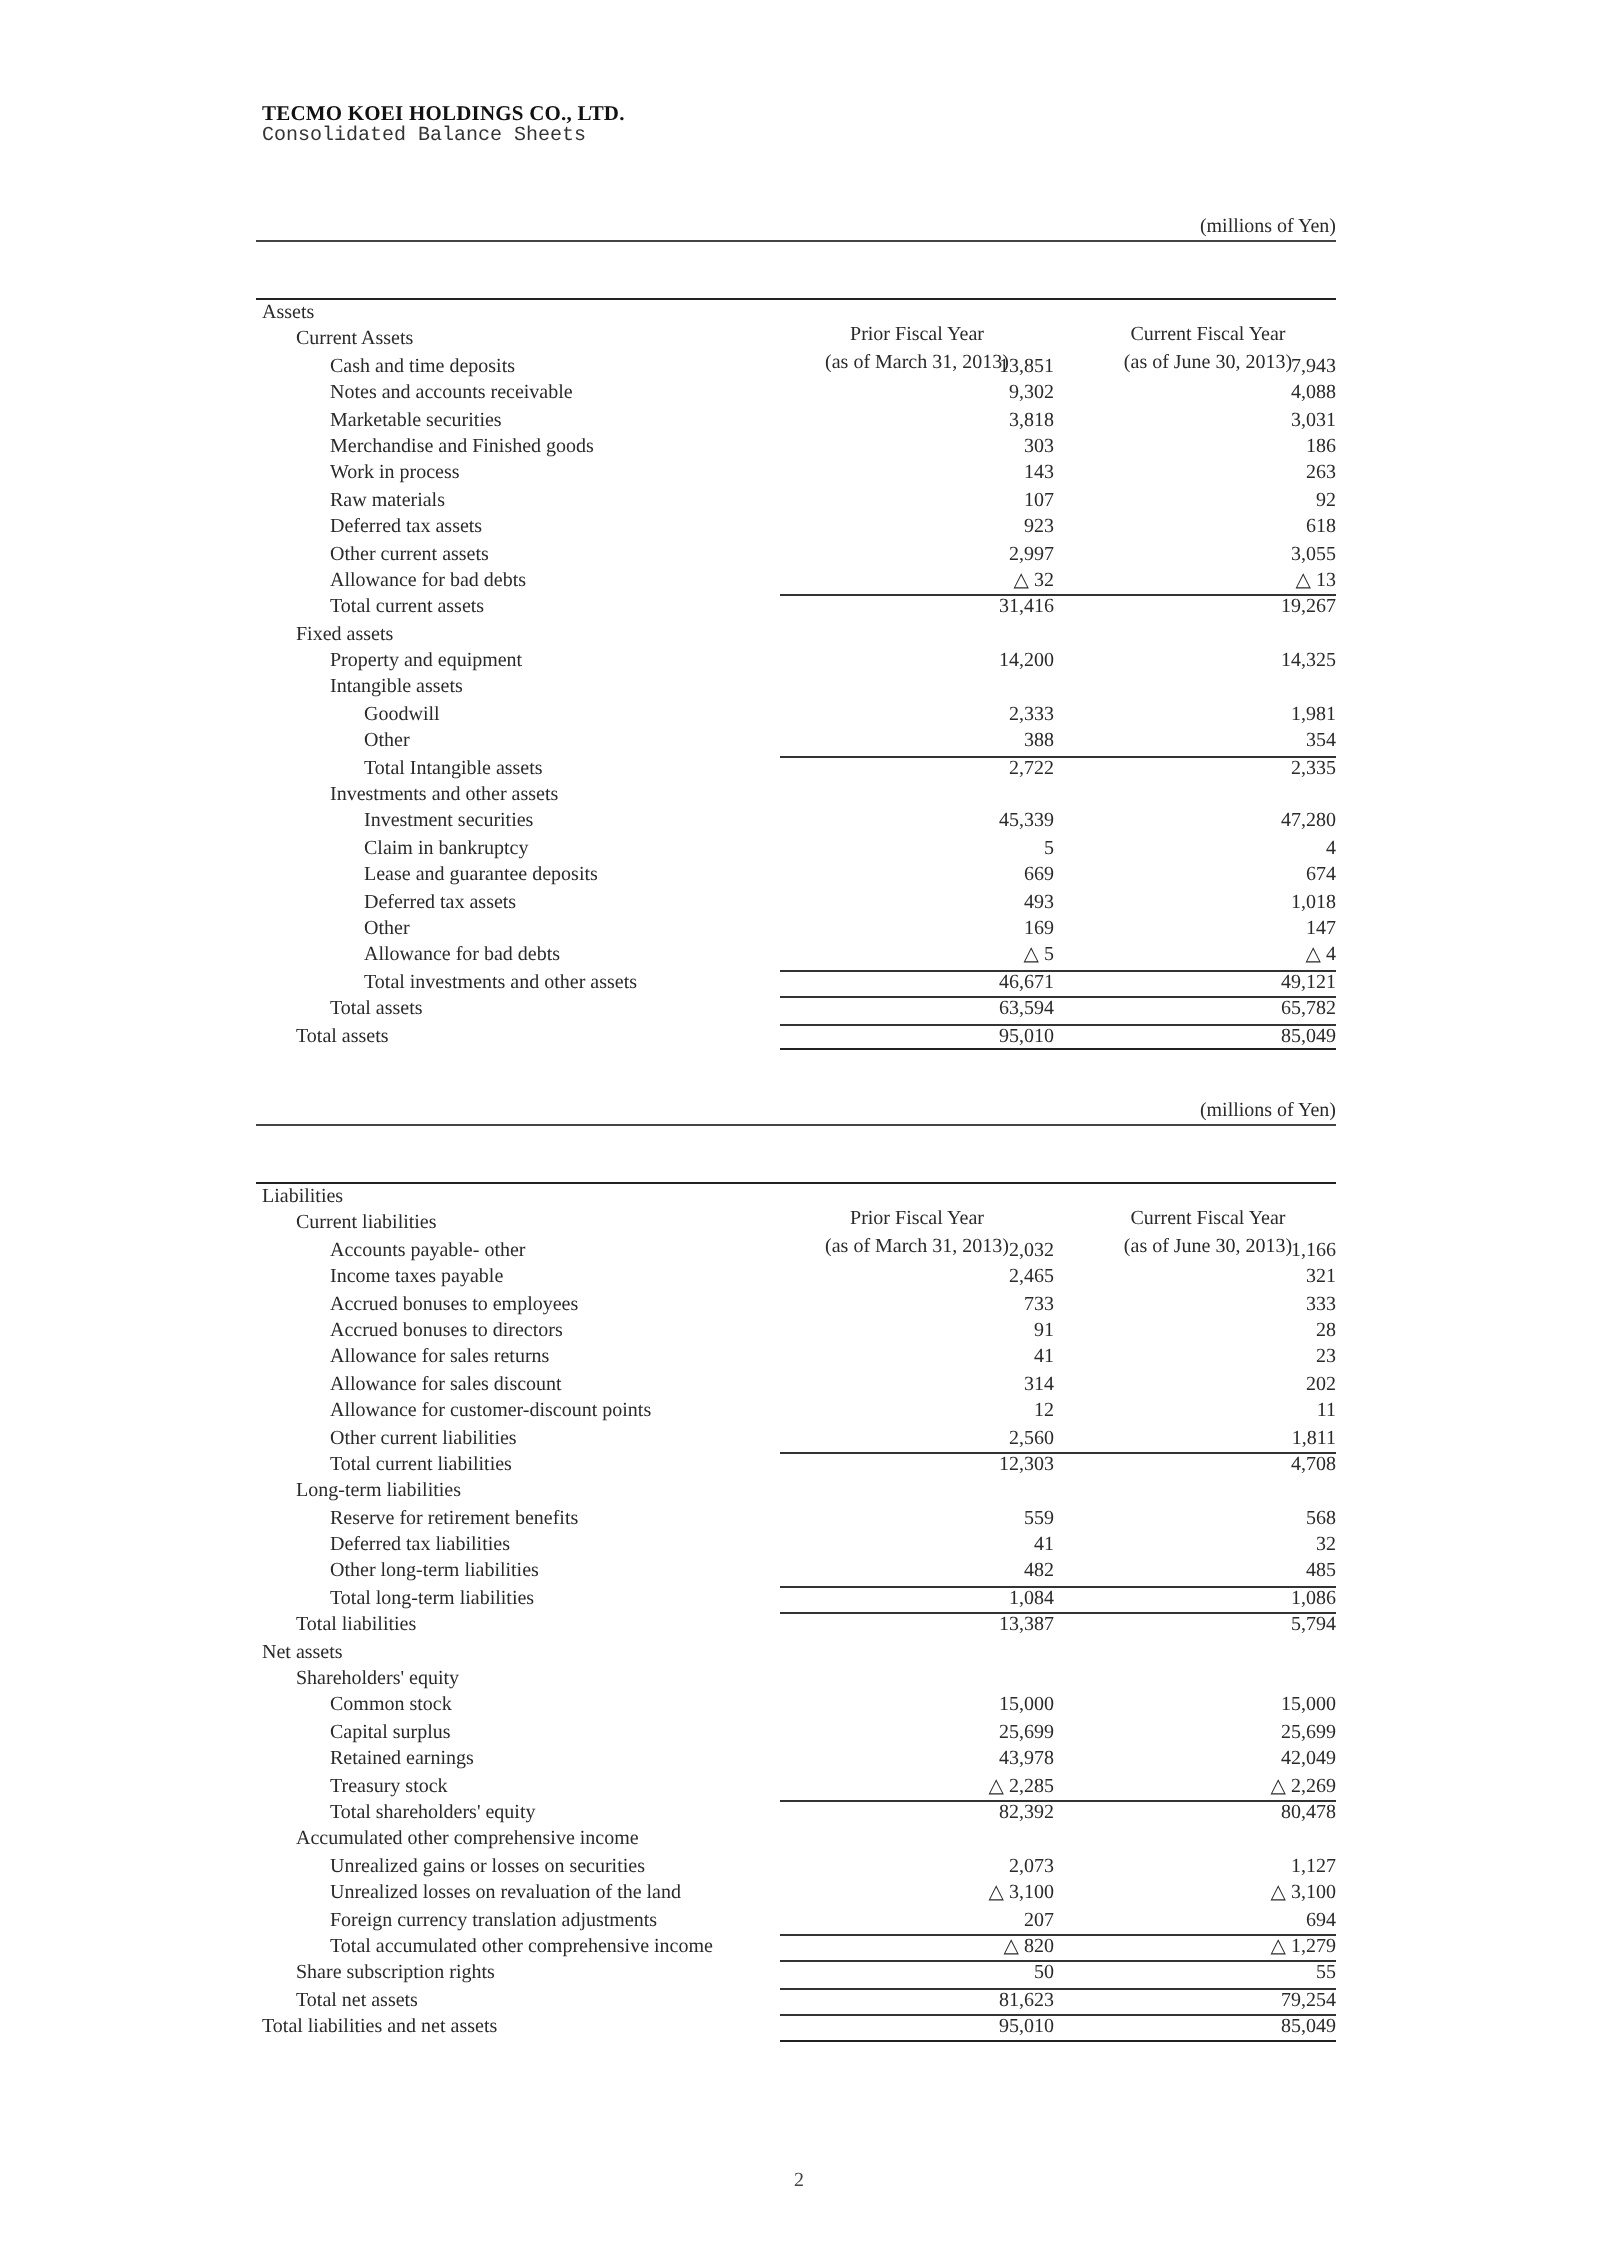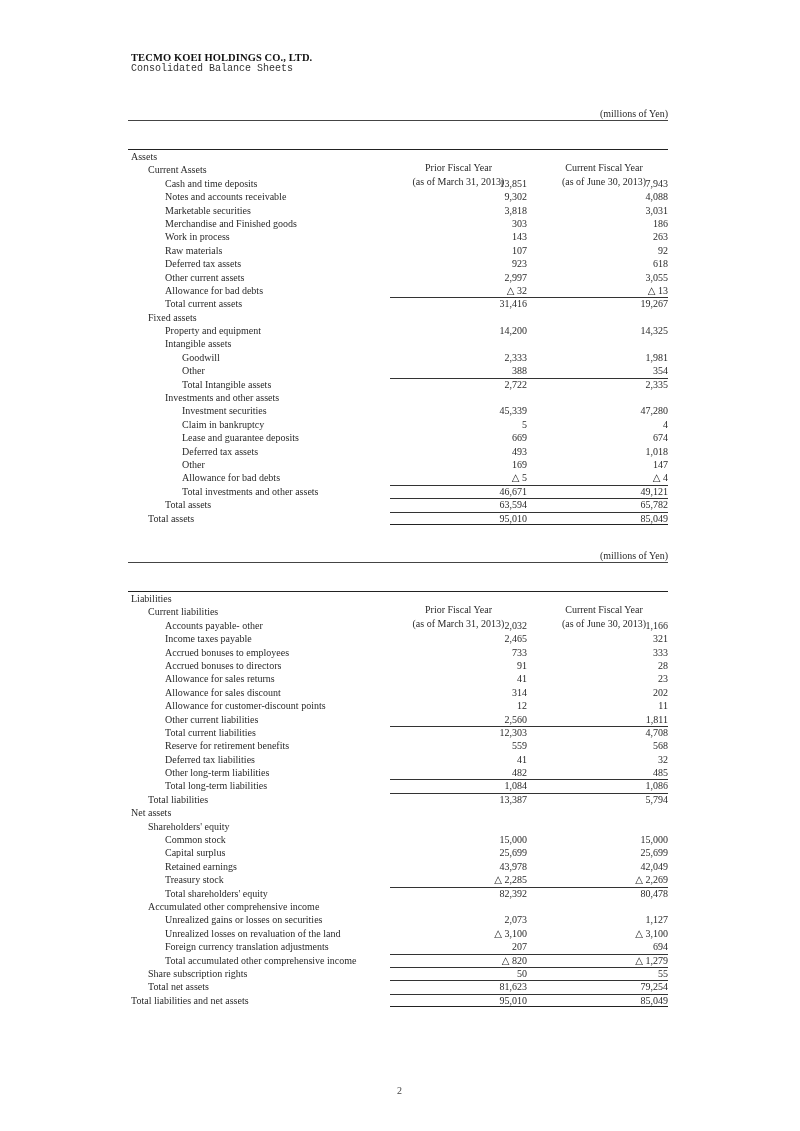--- a/index.html
+++ b/index.html
@@ -247,20 +247,25 @@
         <span class="lbl l2">Other current liabilities</span>
         <span class="v1">2,560</span>
         <span class="v2">1,811</span>
       </div>
       <div class="row top-rule">
         <span class="lbl l2">Total current liabilities</span>
         <span class="v1">12,303</span>
         <span class="v2">4,708</span>
       </div>
       <div class="row">
+        <span class="lbl l1">Long-term liabilities</span>
+        <span class="v1"></span>
+        <span class="v2"></span>
+      </div>
+      <div class="row">
         <span class="lbl l2">Reserve for retirement benefits</span>
         <span class="v1">559</span>
         <span class="v2">568</span>
       </div>
       <div class="row">
         <span class="lbl l2">Deferred tax liabilities</span>
         <span class="v1">41</span>
         <span class="v2">32</span>
       </div>
       <div class="row">

